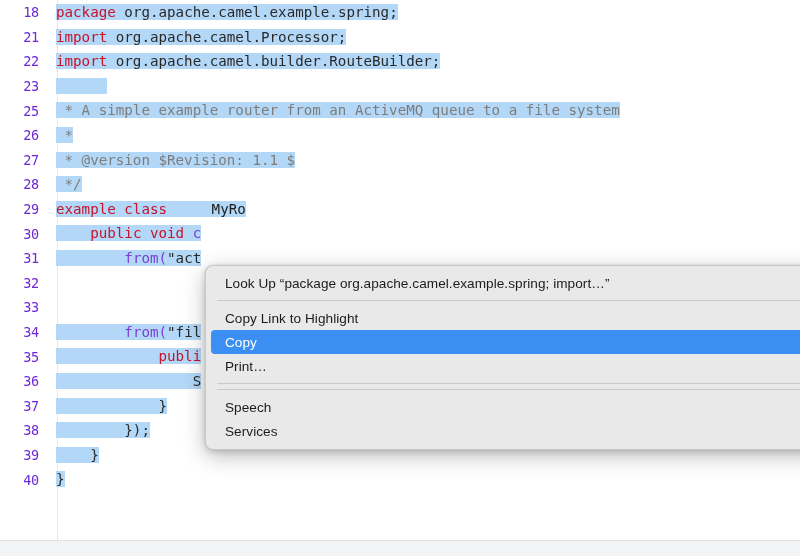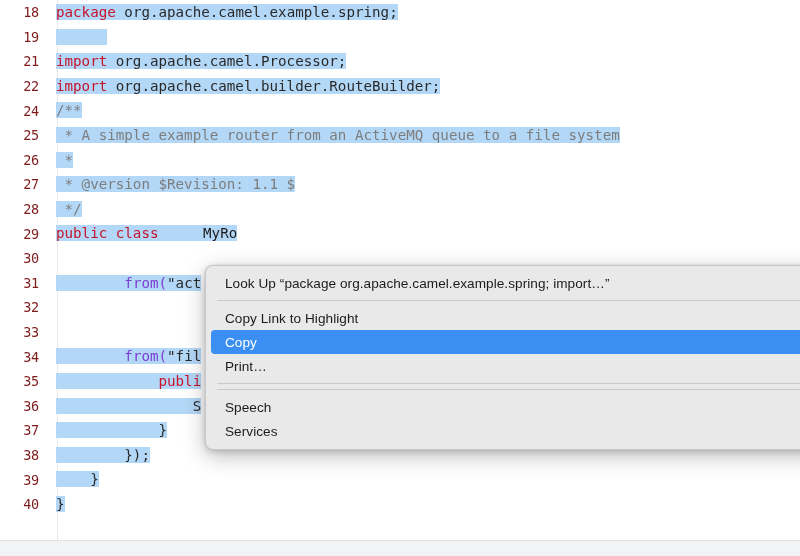--- a/index.html
+++ b/index.html
@@ -31,21 +31,21 @@
     height: 24.6px;
     display: flex;
     align-items: center;
     white-space: pre;
   }
 
   .gutter {
     width: 50px;
     min-width: 50px;
     padding-right: 11px;
-    color: #7f1d1d;
+    color: #6d28d9;
     font-family: "DejaVu Sans Mono", monospace;
     font-size: 13.5px;
     letter-spacing: -0.2px;
     user-select: none;
     align-self: stretch;
     display: flex;
     align-items: center;
     justify-content: flex-end;
   }
 
@@ -140,30 +140,29 @@
 </style>
 </head>
 <body>
 
 <div id="screen">
 
   <div id="code-viewer">
     <div class="gutter-rule"></div>
     <div id="code-lines">
         <div class="code-line"><div class="gutter">18</div><div class="code-text"><span class="sel"><span class="t-kw">package</span><span class="t-plain"> org.apache.camel.example.spring;</span></span></div></div>
-        <div class="code-line"><div class="gutter">19</div><div class="code-text"><span class="sel">&nbsp;&nbsp;&nbsp;&nbsp;&nbsp;&nbsp;</span></div></div>
         <div class="code-line"><div class="gutter">21</div><div class="code-text"><span class="sel"><span class="t-kw">import</span><span class="t-plain"> org.apache.camel.Processor;</span></span></div></div>
         <div class="code-line"><div class="gutter">22</div><div class="code-text"><span class="sel"><span class="t-kw">import</span><span class="t-plain"> org.apache.camel.builder.RouteBuilder;</span></span></div></div>
-        <div class="code-line"><div class="gutter">24</div><div class="code-text"><span class="sel"><span class="t-cmt">/**</span></span></div></div>
+        <div class="code-line"><div class="gutter">23</div><div class="code-text"><span class="sel">&nbsp;&nbsp;&nbsp;&nbsp;&nbsp;&nbsp;</span></div></div>
         <div class="code-line"><div class="gutter">25</div><div class="code-text"><span class="sel"><span class="t-cmt"> * A simple example router from an ActiveMQ queue to a file system</span></span></div></div>
         <div class="code-line"><div class="gutter">26</div><div class="code-text"><span class="sel"><span class="t-cmt"> *</span></span></div></div>
         <div class="code-line"><div class="gutter">27</div><div class="code-text"><span class="sel"><span class="t-cmt"> * @version $Revision: 1.1 $</span></span></div></div>
         <div class="code-line"><div class="gutter">28</div><div class="code-text"><span class="sel"><span class="t-cmt"> */</span></span></div></div>
-        <div class="code-line"><div class="gutter">29</div><div class="code-text"><span class="sel"><span class="t-kw">public class </span><span class="t-cls">MyRo</span></span></div></div>
-        <div class="code-line"><div class="gutter">30</div></div>
+        <div class="code-line"><div class="gutter">29</div><div class="code-text"><span class="sel"><span class="t-kw">example class </span><span class="t-cls">MyRo</span></span></div></div>
+        <div class="code-line"><div class="gutter">30</div><div class="code-text"><span class="sel"><span class="t-plain">    </span><span class="t-kw">public void </span><span class="t-fn">c</span></span></div></div>
         <div class="code-line"><div class="gutter">31</div><div class="code-text"><span class="sel"><span class="t-plain">        </span><span class="t-fn">from(</span><span class="t-str">"act</span></span></div></div>
         <div class="code-line"><div class="gutter">32</div><div class="code-text"><span><span class="t-plain"></span></span></div></div>
         <div class="code-line"><div class="gutter">33</div></div>
         <div class="code-line"><div class="gutter">34</div><div class="code-text"><span class="sel"><span class="t-plain">        </span><span class="t-fn">from(</span><span class="t-str">"fil</span></span></div></div>
         <div class="code-line"><div class="gutter">35</div><div class="code-text"><span class="sel"><span class="t-plain">            </span><span class="t-kw">publi</span></span></div></div>
         <div class="code-line"><div class="gutter">36</div><div class="code-text"><span class="sel"><span class="t-plain">                S</span></span></div></div>
         <div class="code-line"><div class="gutter">37</div><div class="code-text"><span class="sel"><span class="t-plain">            }</span></span></div></div>
         <div class="code-line"><div class="gutter">38</div><div class="code-text"><span class="sel"><span class="t-plain">        });</span></span></div></div>
         <div class="code-line"><div class="gutter">39</div><div class="code-text"><span class="sel"><span class="t-plain">    }</span></span></div></div>
         <div class="code-line"><div class="gutter">40</div><div class="code-text"><span class="sel"><span class="t-plain">}</span></span></div></div>

